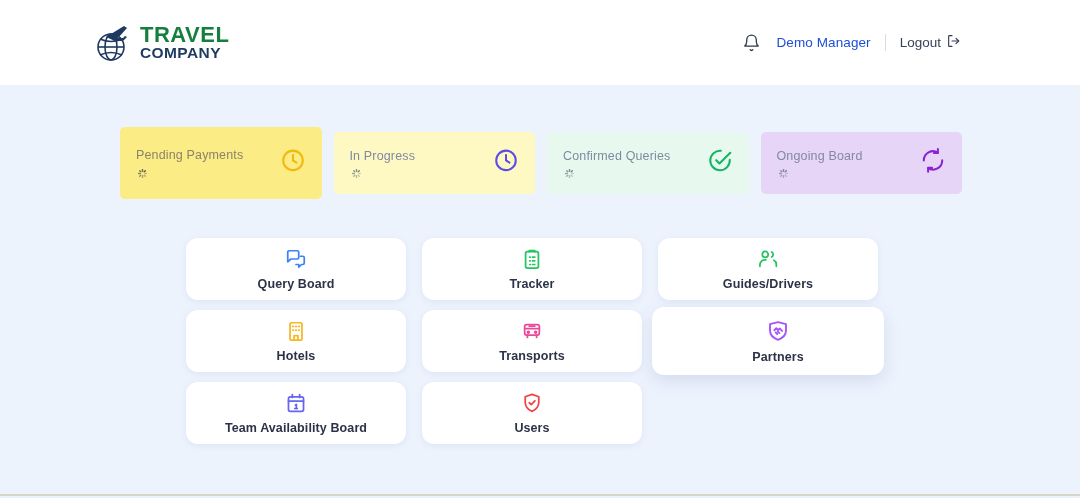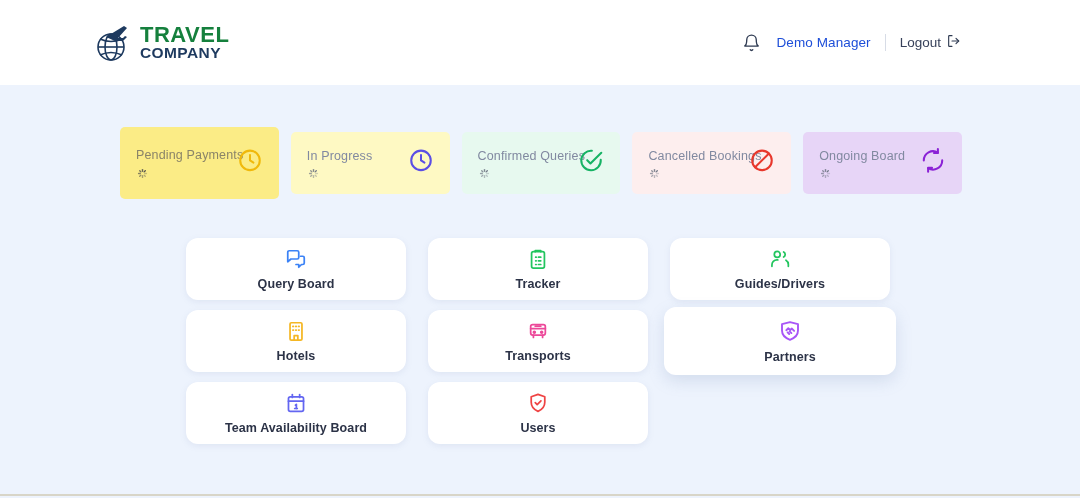--- a/index.html
+++ b/index.html
@@ -80,21 +80,21 @@
     width: 26px; height: 26px;
   }
   .spinner { display:inline-block; width:13px; height:13px; }
 
   
   .tiles {
     margin-top: 34px;
     padding: 0 186px;
     display: flex; flex-direction: column; gap: 10px;
   }
-  .tile-row { display: flex; gap: 22px; }
+  .tile-row { display: flex; gap: 16px; }
   .tile {
     width: 220px; height: 62px; background: #fff;
     border-radius: 12px;
     box-shadow: 0 2px 6px rgba(120,140,180,.13);
     display: flex; flex-direction: column; align-items: center;
     justify-content: center; gap: 7px;
     cursor: pointer;
   }
   .tile.hovered {
     width: 232px; height: 68px; margin: -3px -6px;
@@ -209,39 +209,20 @@
                 <line x1="9.0" y1="9.0" x2="6.9" y2="6.9" stroke="#6b7280" stroke-width="2.6" stroke-linecap="round" opacity="0.75"></line>
                 <line x1="12.0" y1="7.8" x2="12.0" y2="4.8" stroke="#6b7280" stroke-width="2.6" stroke-linecap="round" opacity="0.84"></line>
                 <line x1="15.0" y1="9.0" x2="17.1" y2="6.9" stroke="#6b7280" stroke-width="2.6" stroke-linecap="round" opacity="0.93"></line>
               </svg></span>
           </div>
           <div class="stat-icon"><svg width="26" height="26" viewBox="0 0 24 24" fill="none" stroke="#16b364" stroke-width="1.9" stroke-linecap="round" stroke-linejoin="round">
               <path d="M21 11.5A9 9 0 1 1 12.8 3.1"></path>
               <path d="M8.5 11.8l3 3L21.5 5"></path>
             </svg></div>
         </div>
-        <div class="stat" style="background: rgb(253, 238, 238);">
-          <div class="stat-label" style="color: rgb(129, 137, 160);">Cancelled Bookings</div>
-          <div class="stat-value">
-            <span class="spinner"><svg width="13" height="13" viewBox="0 0 24 24">
-                <line x1="16.2" y1="12.0" x2="19.2" y2="12.0" stroke="#6b7280" stroke-width="2.6" stroke-linecap="round" opacity="0.30"></line>
-                <line x1="15.0" y1="15.0" x2="17.1" y2="17.1" stroke="#6b7280" stroke-width="2.6" stroke-linecap="round" opacity="0.39"></line>
-                <line x1="12.0" y1="16.2" x2="12.0" y2="19.2" stroke="#6b7280" stroke-width="2.6" stroke-linecap="round" opacity="0.48"></line>
-                <line x1="9.0" y1="15.0" x2="6.9" y2="17.1" stroke="#6b7280" stroke-width="2.6" stroke-linecap="round" opacity="0.57"></line>
-                <line x1="7.8" y1="12.0" x2="4.8" y2="12.0" stroke="#6b7280" stroke-width="2.6" stroke-linecap="round" opacity="0.66"></line>
-                <line x1="9.0" y1="9.0" x2="6.9" y2="6.9" stroke="#6b7280" stroke-width="2.6" stroke-linecap="round" opacity="0.75"></line>
-                <line x1="12.0" y1="7.8" x2="12.0" y2="4.8" stroke="#6b7280" stroke-width="2.6" stroke-linecap="round" opacity="0.84"></line>
-                <line x1="15.0" y1="9.0" x2="17.1" y2="6.9" stroke="#6b7280" stroke-width="2.6" stroke-linecap="round" opacity="0.93"></line>
-              </svg></span>
-          </div>
-          <div class="stat-icon"><svg width="26" height="26" viewBox="0 0 24 24" fill="none" stroke="#e8372c" stroke-width="1.9" stroke-linecap="round" stroke-linejoin="round">
-              <circle cx="12" cy="12" r="9"></circle>
-              <line x1="5.6" y1="18.4" x2="18.4" y2="5.6"></line>
-            </svg></div>
-        </div>
         <div class="stat" style="background: rgb(231, 213, 247);">
           <div class="stat-label" style="color: rgb(129, 137, 160);">Ongoing Board</div>
           <div class="stat-value">
             <span class="spinner"><svg width="13" height="13" viewBox="0 0 24 24">
                 <line x1="16.2" y1="12.0" x2="19.2" y2="12.0" stroke="#6b7280" stroke-width="2.6" stroke-linecap="round" opacity="0.30"></line>
                 <line x1="15.0" y1="15.0" x2="17.1" y2="17.1" stroke="#6b7280" stroke-width="2.6" stroke-linecap="round" opacity="0.39"></line>
                 <line x1="12.0" y1="16.2" x2="12.0" y2="19.2" stroke="#6b7280" stroke-width="2.6" stroke-linecap="round" opacity="0.48"></line>
                 <line x1="9.0" y1="15.0" x2="6.9" y2="17.1" stroke="#6b7280" stroke-width="2.6" stroke-linecap="round" opacity="0.57"></line>
                 <line x1="7.8" y1="12.0" x2="4.8" y2="12.0" stroke="#6b7280" stroke-width="2.6" stroke-linecap="round" opacity="0.66"></line>
                 <line x1="9.0" y1="9.0" x2="6.9" y2="6.9" stroke="#6b7280" stroke-width="2.6" stroke-linecap="round" opacity="0.75"></line>

